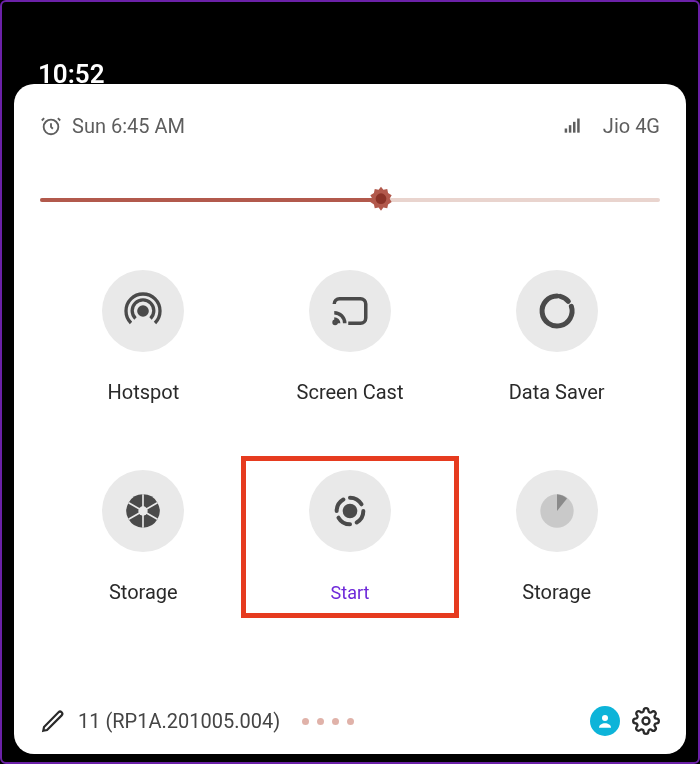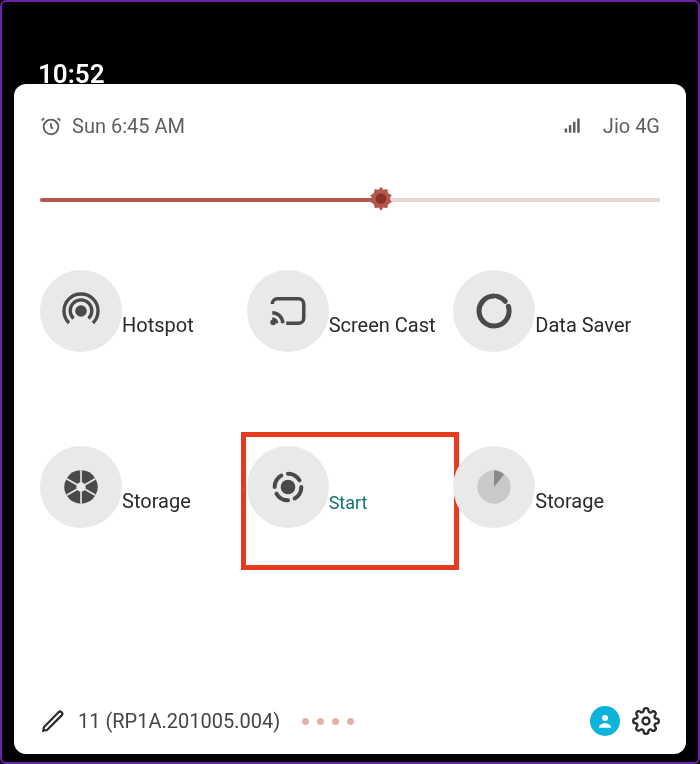--- a/index.html
+++ b/index.html
@@ -26,21 +26,21 @@
     font-weight: 600;
     margin-top: 43px;
   }
   .panel {
     position: absolute;
     top: 84px;
     left: 14px;
     right: 14px;
     bottom: 10px;
     background: #fff;
-    border-radius: 12px;
+    border-radius: 20px;
     padding: 30px 26px 18px 26px;
     display: flex;
     flex-direction: column;
   }
 
   
   .top-row {
     display: flex;
     align-items: center;
     justify-content: space-between;
@@ -87,21 +87,21 @@
 
   
   .grid {
     display: grid;
     grid-template-columns: repeat(3, 1fr);
     column-gap: 0;
     row-gap: 66px;
   }
   .tile {
     display: flex;
-    flex-direction: row;
+    flex-direction: column;
     align-items: center;
     justify-content: flex-start;
     position: relative;
   }
   .tile .icon-wrap {
     width: 82px;
     height: 82px;
     border-radius: 50%;
     background: #e9e9e9;
     display: flex;
@@ -110,21 +110,21 @@
     color: #4a4a4a;
     margin-bottom: 28px;
   }
   .tile .label {
     font-size: 20px;
     color: #2a2a2a;
     text-align: center;
   }
   .tile .sublabel {
     font-size: 18px;
-    color: #0f766e;
+    color: #6d28d9;
     margin-top: 2px;
   }
   .highlight-box {
     position: absolute;
     border: 5px solid #e63b1f;
     top: -14px;
     left: -6px;
     right: -6px;
     bottom: -14px;
   }

